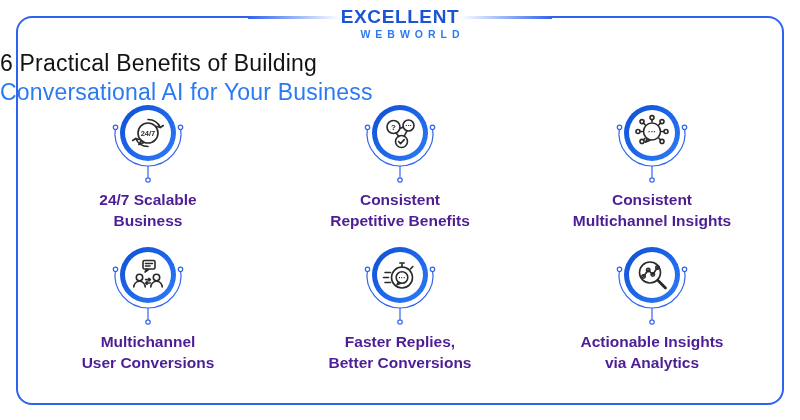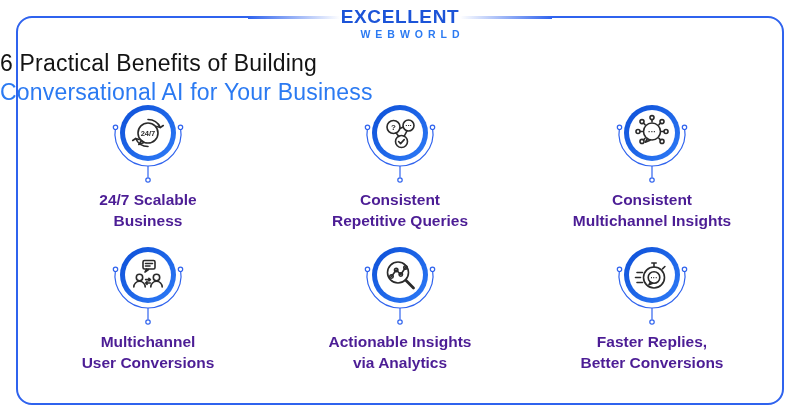--- a/index.html
+++ b/index.html
@@ -128,21 +128,21 @@
             <path d="M15 18.8 L17.8 22.5"></path>
             <path d="M26 16.8 L23.3 22"></path>
             <path d="M17.6 27.5 l2 2.1 l3.6 -4"></path>
             <text x="12.5" y="15.8" text-anchor="middle" font-size="8">?</text>
             <text x="27.5" y="12.2" text-anchor="middle" font-size="8">...</text>
           </svg>
         </div>
       </div>
     </div>
     <div class="label">
-      <span>Consistent</span><br><span>Repetitive Queries</span>
+      <span>Consistent</span><br><span>Repetitive Benefits</span>
     </div>
   </div>
 
   <div class="cell">
     <div class="icon-group">
       <svg class="deco" width="96" height="84" viewBox="0 0 96 84">
         <path d="M 15.5 24.3 A 33 33 0 1 0 80.5 24.3"></path>
         <circle cx="15.5" cy="24.3" r="2.2"></circle>
           <circle cx="80.5" cy="24.3" r="2.2"></circle>
         <line x1="48" y1="63" x2="48" y2="74.5"></line>
@@ -206,57 +206,57 @@
       <svg class="deco" width="96" height="84" viewBox="0 0 96 84">
         <path d="M 15.5 24.3 A 33 33 0 1 0 80.5 24.3"></path>
         <circle cx="15.5" cy="24.3" r="2.2"></circle>
           <circle cx="80.5" cy="24.3" r="2.2"></circle>
         <line x1="48" y1="63" x2="48" y2="74.5"></line>
         <circle cx="48" cy="77" r="2.2"></circle>
       </svg>
       <div class="ring">
         <div class="inner">
           <svg class="glyph" width="38" height="38" viewBox="0 0 38 38">
+            <circle cx="21" cy="21.5" r="10.5"></circle>
+            <path d="M18.8 7 h4.4 M21 7 v4"></path>
+            <path d="M29.5 12.8 l2.4 -2.3"></path>
+            <circle cx="21" cy="21.5" r="5.8"></circle>
+            <path d="M17.5 26 l-1.6 2.8 l3.8 -1.6"></path>
+            <path d="M4 16.5 h5.5 M2.5 21.5 h5 M4 26.5 h5.5"></path>
+            <text x="21" y="23.6" text-anchor="middle" font-size="7">···</text>
+          </svg>
+        </div>
+      </div>
+    </div>
+    <div class="label">
+      <span>Faster Replies,</span><br><span>Better Conversions</span>
+    </div>
+  </div>
+
+  <div class="cell">
+    <div class="icon-group">
+      <svg class="deco" width="96" height="84" viewBox="0 0 96 84">
+        <path d="M 15.5 24.3 A 33 33 0 1 0 80.5 24.3"></path>
+        <circle cx="15.5" cy="24.3" r="2.2"></circle>
+          <circle cx="80.5" cy="24.3" r="2.2"></circle>
+        <line x1="48" y1="63" x2="48" y2="74.5"></line>
+        <circle cx="48" cy="77" r="2.2"></circle>
+      </svg>
+      <div class="ring">
+        <div class="inner">
+          <svg class="glyph" width="38" height="38" viewBox="0 0 38 38">
             <circle cx="17" cy="16.5" r="10.5"></circle>
             <path d="M24.8 24.3 L32.5 32" stroke-width="2.8"></path>
             <path d="M10.5 20.5 L15.2 14 L19.8 18.5 L24.5 11.5"></path>
             <circle cx="10.5" cy="20.5" r="1.7" fill="none"></circle>
             <circle cx="15.2" cy="14" r="1.7" fill="none"></circle>
             <circle cx="19.8" cy="18.5" r="1.7" fill="none"></circle>
             <circle cx="24.5" cy="11.5" r="1.7" fill="none"></circle>
           </svg>
         </div>
       </div>
     </div>
     <div class="label">
       <span>Actionable Insights</span><br><span>via Analytics</span>
     </div>
   </div>
 
-  <div class="cell">
-    <div class="icon-group">
-      <svg class="deco" width="96" height="84" viewBox="0 0 96 84">
-        <path d="M 15.5 24.3 A 33 33 0 1 0 80.5 24.3"></path>
-        <circle cx="15.5" cy="24.3" r="2.2"></circle>
-          <circle cx="80.5" cy="24.3" r="2.2"></circle>
-        <line x1="48" y1="63" x2="48" y2="74.5"></line>
-        <circle cx="48" cy="77" r="2.2"></circle>
-      </svg>
-      <div class="ring">
-        <div class="inner">
-          <svg class="glyph" width="38" height="38" viewBox="0 0 38 38">
-            <circle cx="21" cy="21.5" r="10.5"></circle>
-            <path d="M18.8 7 h4.4 M21 7 v4"></path>
-            <path d="M29.5 12.8 l2.4 -2.3"></path>
-            <circle cx="21" cy="21.5" r="5.8"></circle>
-            <path d="M17.5 26 l-1.6 2.8 l3.8 -1.6"></path>
-            <path d="M4 16.5 h5.5 M2.5 21.5 h5 M4 26.5 h5.5"></path>
-            <text x="21" y="23.6" text-anchor="middle" font-size="7">···</text>
-          </svg>
-        </div>
-      </div>
-    </div>
-    <div class="label">
-      <span>Faster Replies,</span><br><span>Better Conversions</span>
-    </div>
-  </div>
-
 </div>
 
 </body></html>

